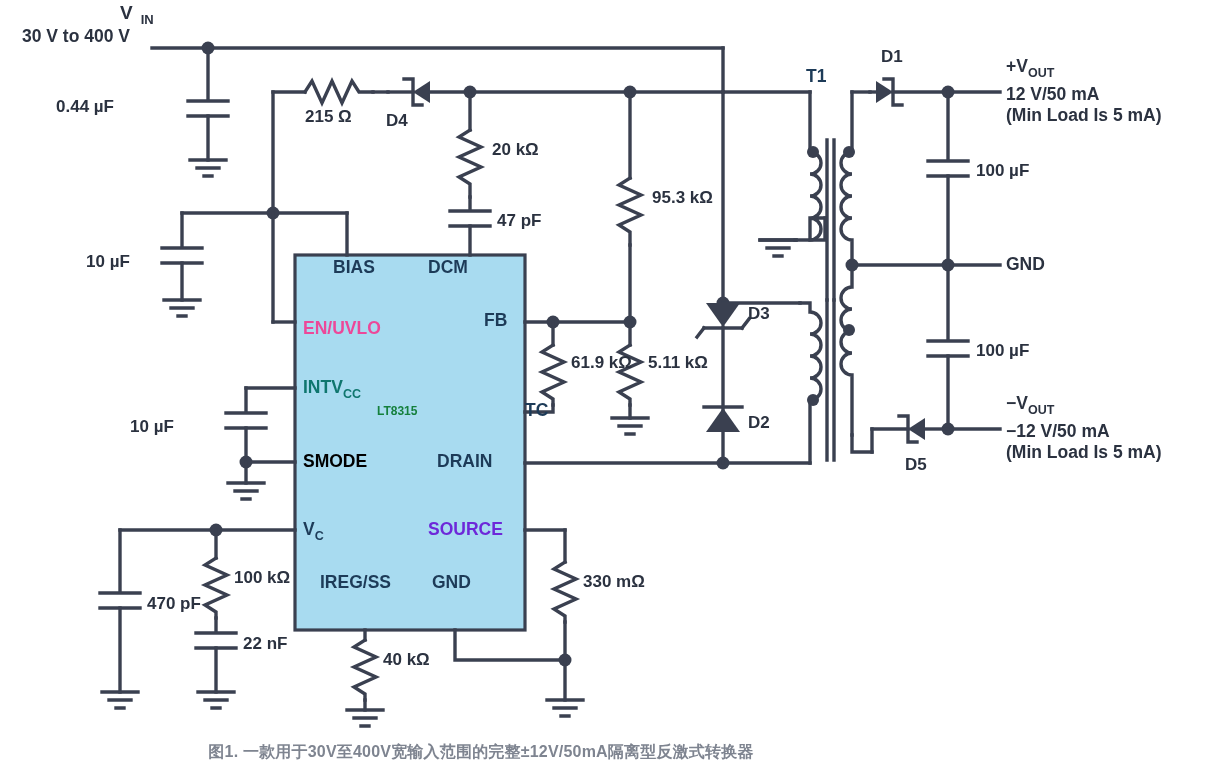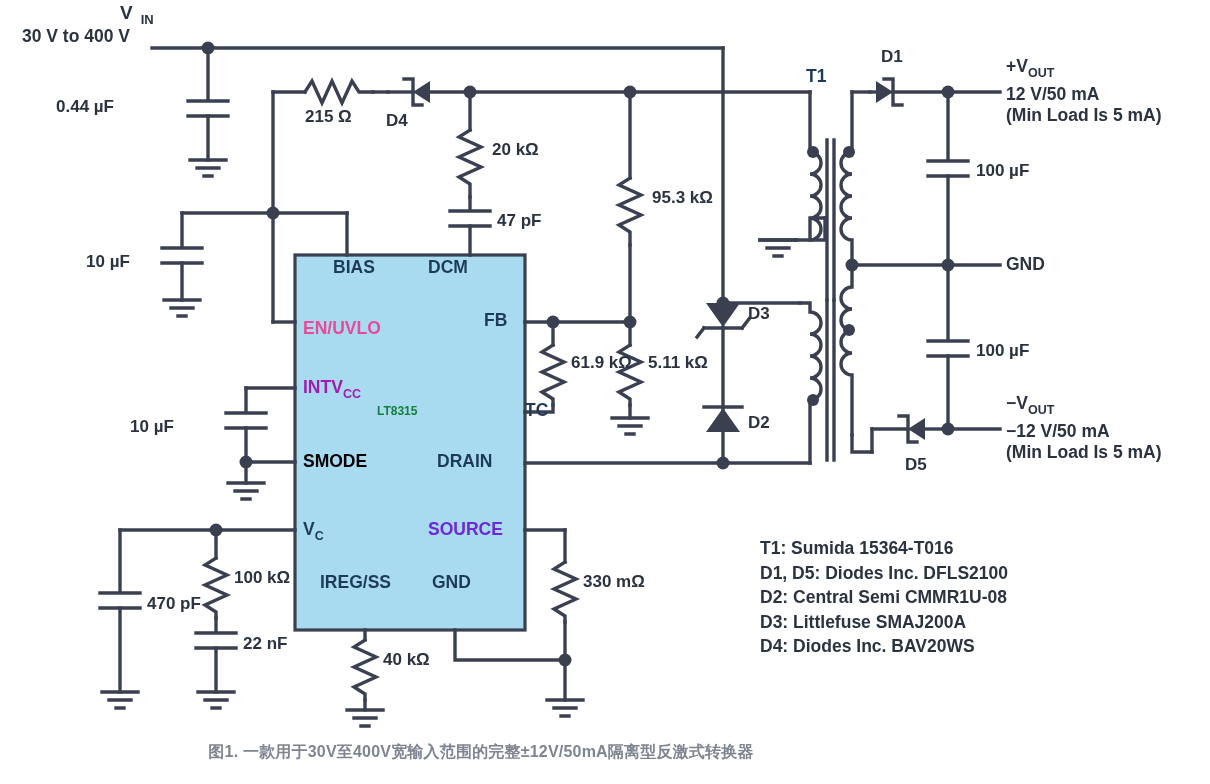--- a/index.html
+++ b/index.html
@@ -243,21 +243,21 @@
     <span>V</span><span class="sub" style="vertical-align:sub;font-size:13px;padding-left:8px;">IN</span>
   </div>
   <div class="ov" style="left:22px;top:26px;font-size:17.5px;font-weight:bold;color:#2b3240;">30 V to 400 V</div>
   <div class="ov" style="left:56px;top:97px;font-size:17px;font-weight:bold;color:#2b3240;">0.44 µF</div>
 
   <div class="ov" style="left:333px;top:257px;font-size:17.5px;font-weight:bold;color:#1d3b58;">BIAS</div>
   <div class="ov" style="left:428px;top:257px;font-size:17.5px;font-weight:bold;color:#1d3b58;">DCM</div>
 
   <div class="ov" style="left:303px;top:310px;font-size:17.5px;font-weight:bold;color:#ec4899;margin-top:8px;">EN/UVLO</div>
 
-  <div class="ov" style="left:303px;top:377px;font-size:17.5px;font-weight:bold;color:#a21caf;">
+  <div class="ov" style="left:303px;top:377px;font-size:17.5px;font-weight:bold;color:#0f766e;">
     <span>INTV</span><span style="vertical-align:sub;font-size:12.5px;">CC</span>
   </div>
 
   <div class="ov" style="left:303px;top:451px;font-size:17.5px;font-weight:bold;color:#000000;">SMODE</div>
 
   <div class="ov" style="left:303px;top:519px;font-size:17.5px;font-weight:bold;color:#1d3b58;">
     <span>V</span><span style="vertical-align:sub;font-size:12.5px;">C</span>
   </div>
 
   <div class="ov" style="left:484px;top:310px;font-size:17.5px;font-weight:bold;color:#1d3b58;">FB</div>
@@ -277,23 +277,16 @@
   </div>
 
   <div class="ov" style="left:1006px;top:254px;font-size:17.5px;font-weight:bold;color:#2b3240;">GND</div>
 
   <div class="ov" style="left:1006px;top:393px;font-size:17.5px;font-weight:bold;color:#2b3240;line-height:21px;">
     <div><span>−V</span><span style="vertical-align:sub;font-size:12.5px;">OUT</span></div>
     <div>−12 V/50 mA</div>
     <div>(Min Load Is 5 mA)</div>
   </div>
 
-  <div class="ov" style="left:760px;top:536px;font-size:17.5px;font-weight:bold;color:#2b3240;line-height:24.5px;">
-    <div>T1: Sumida 15364-T016</div>
-    <div>D1, D5: Diodes Inc. DFLS2100</div>
-    <div>D2: Central Semi CMMR1U-08</div>
-    <div>D3: Littlefuse SMAJ200A</div>
-    <div>D4: Diodes Inc. BAV20WS</div>
-  </div>
 
   <div class="caption">图1. 一款用于30V至400V宽输入范围的完整±12V/50mA隔离型反激式转换器</div>
 
 </div>
 
 </body></html>

